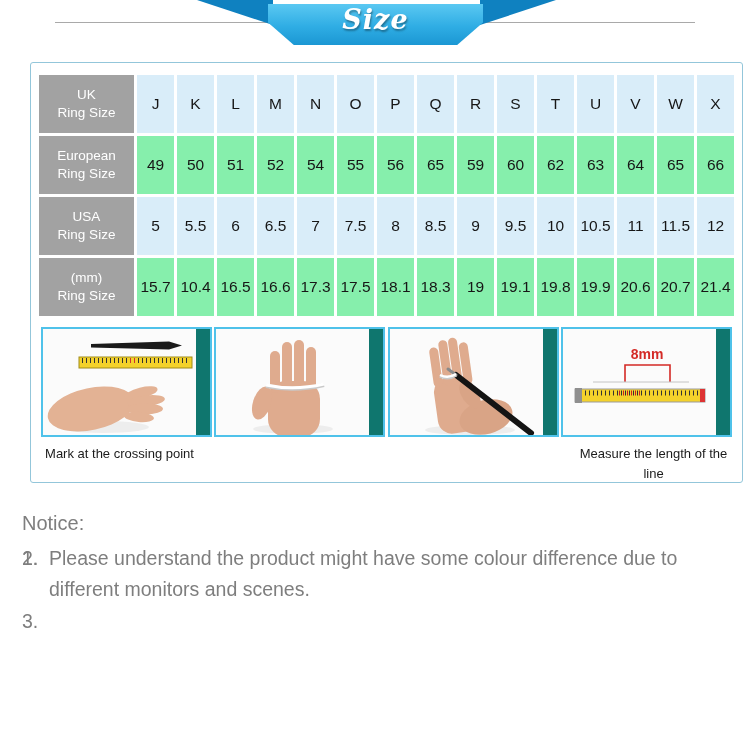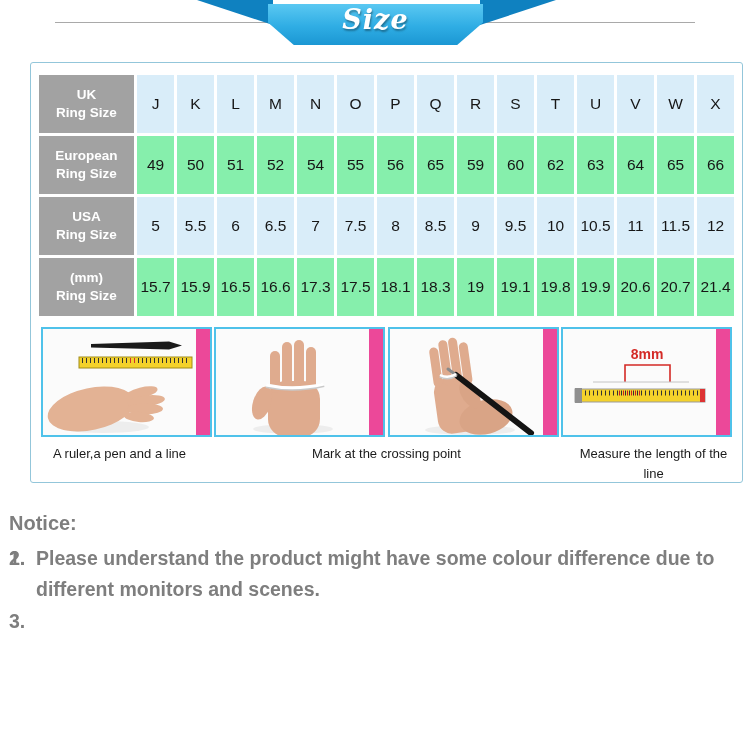--- a/index.html
+++ b/index.html
@@ -18,34 +18,34 @@
   .ribbon-title{color:#fff;font-family:"DejaVu Serif", serif;font-style:italic;font-weight:bold;
           font-size:27px;letter-spacing:1px;text-shadow:1px 2px 2px rgba(0,0,0,.35);padding-bottom:4px;}
 
   
   .panel{position:absolute;left:30px;top:62px;width:713px;height:421px;background:#fff;
          border:1px solid #93c6da;border-radius:3px;box-sizing:border-box;}
 
   
   .size-table{margin:12px 8px 0 8px;}
   .t-row{display:flex;gap:3px;margin-bottom:3px;height:58px;}
-  .t-label{flex:0 0 95px;background:#a2a2a2;color:#fff;font-weight:bold;font-size:13.5px;
+  .t-label{flex:0 0 95px;background:#a2a2a2;color:#fff;font-weight:normal;font-size:13.5px;
            display:flex;flex-direction:column;justify-content:center;align-items:center;line-height:1.3;}
   .t-cell{flex:1;display:flex;align-items:center;justify-content:center;font-size:15.5px;color:#161616;}
   .row-light .t-cell{background:#d9edf9;}
   .row-med   .t-cell{background:#86efac;}
 
   
   .figs{display:flex;justify-content:space-between;margin:11px 10px 0 10px;}
-  .fig-box{width:171px;height:110px;border:2px solid #4fc2ea;background:#ec4899;box-sizing:border-box;}
+  .fig-box{width:171px;height:110px;border:2px solid #4fc2ea;background:#0f766e;box-sizing:border-box;}
   .caps{display:flex;justify-content:space-between;margin:7px 10px 0 10px;}
   .cap{width:157px;text-align:center;font-size:13px;color:#1b1b1b;line-height:1.5;}
 
   
-  .notice{position:absolute;left:9px;top:512px;width:706px;color:#7e7e7e;font-weight:bold;}
+  .notice{position:absolute;left:22px;top:512px;width:706px;color:#7e7e7e;}
   .notice-title{font-size:20px;margin-bottom:8px;}
   .notice-item{position:relative;padding-left:27px;font-size:19.5px;line-height:1.58;margin-bottom:1px;}
   .notice-num{position:absolute;left:0;top:0;}
 </style>
 </head>
 <body>
 
 <div class="page">
 
   <div class="top-line"></div>
@@ -120,21 +120,21 @@
           <div class="t-cell">11</div>
           <div class="t-cell">11.5</div>
           <div class="t-cell">12</div>
         </div>
         <div class="t-row row-med">
           <div class="t-label">
             <div>(mm)</div>
             <div>Ring Size</div>
           </div>
           <div class="t-cell">15.7</div>
-          <div class="t-cell">15.9</div>
+          <div class="t-cell">10.4</div>
           <div class="t-cell">16.5</div>
           <div class="t-cell">16.6</div>
           <div class="t-cell">17.3</div>
           <div class="t-cell">17.5</div>
           <div class="t-cell">18.1</div>
           <div class="t-cell">18.3</div>
           <div class="t-cell">19</div>
           <div class="t-cell">19.1</div>
           <div class="t-cell">19.8</div>
           <div class="t-cell">19.9</div>
@@ -212,21 +212,20 @@
           <rect x="12" y="60" width="130" height="13" fill="#f4d22b" stroke="#9b9b9b" stroke-width="1"></rect>
           <rect x="12" y="59" width="7" height="15" fill="#8f8f8f"></rect>
           <line x1="22" y1="64" x2="140" y2="64" stroke="#333" stroke-width="5" stroke-dasharray="1 3"></line>
           <line x1="56" y1="64" x2="80" y2="64" stroke="#c22" stroke-width="5" stroke-dasharray="1 3"></line>
           <rect x="137" y="60" width="5" height="13" fill="#d33"></rect>
         </svg>
       </div>
     </div>
 
     <div class="caps">
-      <div class="cap">A ruler,a pen and a line</div>
       <div class="cap">Mark at the crossing point</div>
       <div class="cap">Measure the length of the line</div>
     </div>
   </div>
 
   <div class="notice">
     <div class="notice-title">Notice:</div>
     <div class="notice-item">
       <span class="notice-num">1.</span>
     </div>

